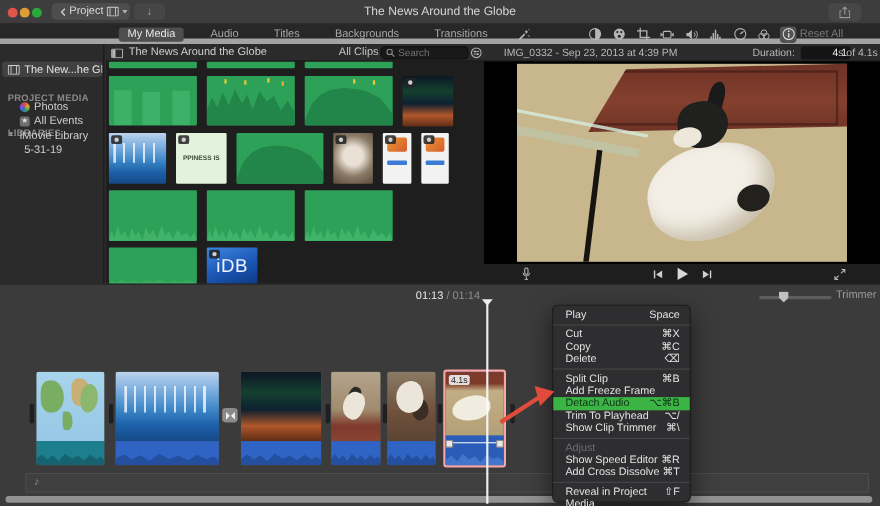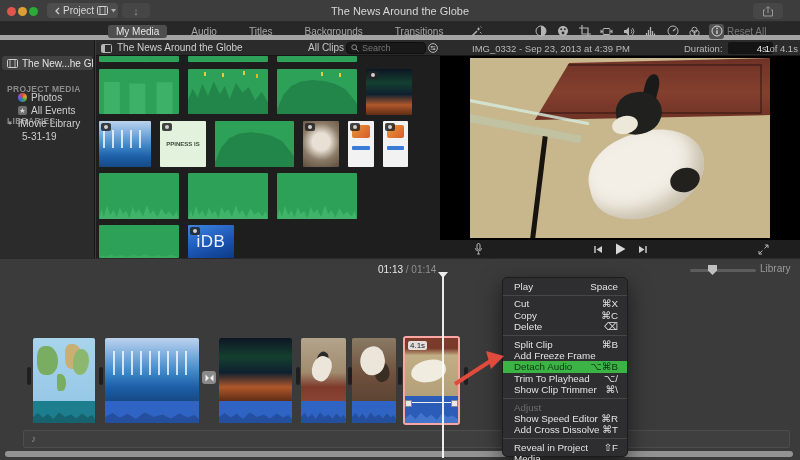--- a/index.html
+++ b/index.html
@@ -71,21 +71,21 @@
   .th-happy { background:#e2f2dc; display:flex; align-items:center; justify-content:center; color:#3a4a38; font-size:6px; font-weight:bold; }
   .th-dog { background:radial-gradient(circle at 50% 45%,#e8e0d4 0 28%,#8a7a66 60%,#5d4c3c 100%); }
   .th-card { background:#f2f2f2; }
   .th-card::before { content:""; position:absolute; left:15%; top:8%; width:70%; height:30%; background:linear-gradient(135deg,#e8983a,#d85c2a); border-radius:2px; }
   .th-card::after { content:""; position:absolute; left:15%; top:55%; width:70%; height:4px; background:#3a7bd5; border-radius:1px; }
   .th-idb { background:linear-gradient(160deg,#3d86e0 0%,#1c56b4 55%,#0d3a86 100%); display:flex; align-items:center; justify-content:center; color:#eef4ff; font-size:17px; font-weight:normal; letter-spacing:.5px; }
 
   
   .viewer { position:absolute; left:440px; top:40px; width:360px; height:218px; background:#000; }
   .vheader { position:absolute; left:0; top:0; width:360px; height:16px; background:#2b2b2b; border-bottom:1px solid #161616; font-size:9.5px; color:#b9b9b9; }
-  .vinfo { position:absolute; left:32px; top:3px; }
+  .vinfo { position:absolute; left:18px; top:3px; }
   .vdur-label { position:absolute; left:244px; top:3px; }
   .vdur-box { position:absolute; left:288px; top:2px; width:45px; height:12px; background:#141414; border-radius:2px; border:none; color:#eee; font-size:9.5px; text-align:right; padding-right:3px; outline:none; font-family:inherit; }
   .vdur-suffix { position:absolute; left:322px; top:3px; }
   .vstage { position:absolute; left:0; top:16px; width:360px; height:184px; background:#000; overflow:hidden; }
   .frame { position:absolute; left:30px; top:2px; width:300px; height:180px; background:#c8b68c; overflow:hidden; }
   .rug { position:absolute; left:55px; top:0; width:245px; height:62px; background:linear-gradient(180deg,#6e3226 0%,#84402e 55%,#6e3226 100%); clip-path:polygon(18% 8%,100% 0,100% 92%,4% 100%); }
   .rug::after { content:""; position:absolute; inset:6px 8px; border:2px solid rgba(40,16,10,.45); }
   .glass1 { position:absolute; left:-8px; top:52px; width:128px; height:3px; background:rgba(214,238,224,.8); transform:rotate(11deg); }
   .glass2 { position:absolute; left:-10px; top:66px; width:122px; height:8px; background:rgba(180,214,196,.38); transform:rotate(11deg); }
   .tableleg { position:absolute; left:66px; top:78px; width:5px; height:110px; background:#17140f; transform:rotate(7deg); }
@@ -428,21 +428,21 @@
           </svg>
       </div>
     </div>
   </div>
 
   <div class="timeline">
     <div class="timecode"><span>01:13</span><span class="total"> / 01:14</span></div>
     <div class="zoomslider">
         <div class="zoomthumb"></div>
       </div>
-    <span class="settings">Library</span>
+    <span class="settings">Trimmer</span>
 
     <div class="handle" style="left:27px"></div>
     <div class="tclip" style="left:33px;width:62px">
       <div class="img th-map"></div>
       <div class="aud teal"></div>
     </div>
     <div class="handle" style="left:99px"></div>
     <div class="tclip" style="left:105px;width:94px">
       <div class="img th-falls"></div>
       <div class="aud"></div>

